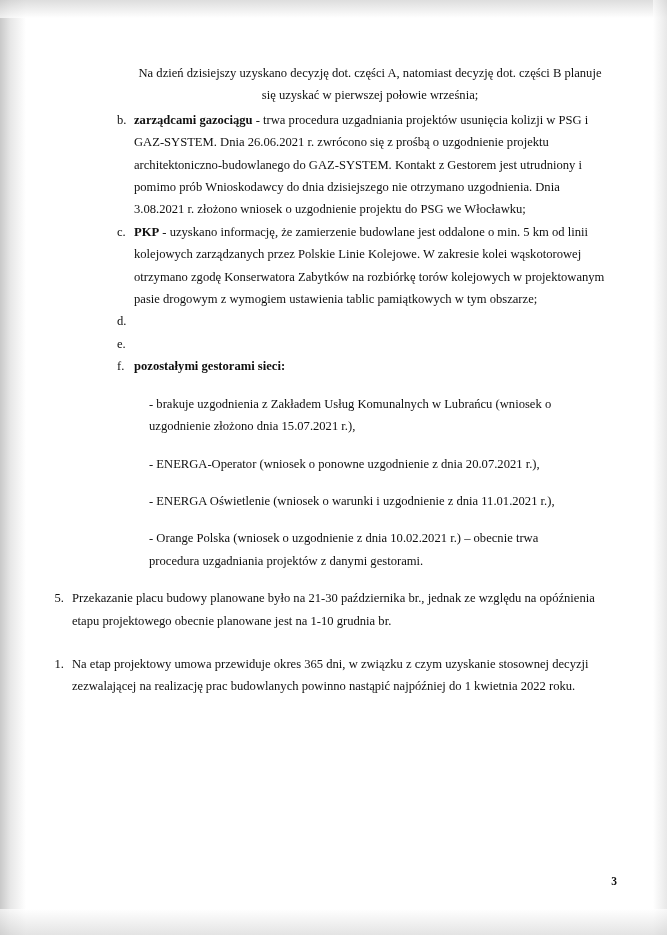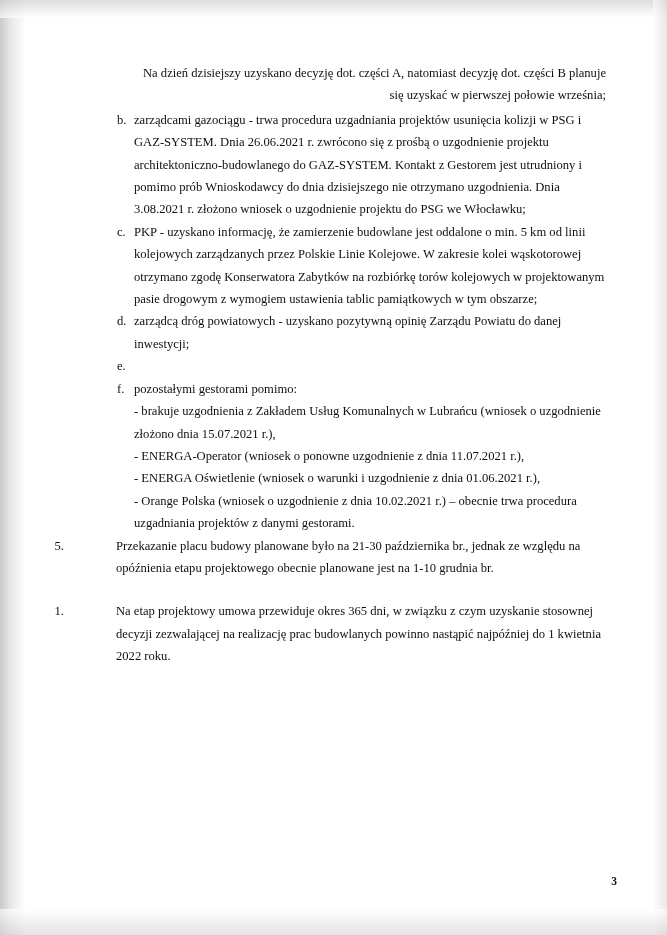--- a/index.html
+++ b/index.html
@@ -54,21 +54,21 @@
     top: 62px;
     left: 46px;
     width: 560px;
     color: #0f0f0f;
     font-size: 12.6px;
     line-height: 1.78;
   }
 
   p.para {
     margin: 0 0 2px 0;
-    text-align: right;
+    text-align: center;
   }
 
   
   .lettered-item {
     display: flex;
     align-items: flex-start;
     margin: 0;
   }
   .lettered-item .marker {
     width: 22px;
@@ -88,33 +88,32 @@
   }
   .numbered-item .marker {
     width: 26px;
     flex: 0 0 26px;
     text-align: right;
     padding-right: 8px;
     box-sizing: border-box;
   }
   .numbered-item .body {
     flex: 1 1 auto;
-    margin-left: 44px;
   }
 
   .lead-para {
     margin: 0;
     padding-left: 18px;
   }
 
   .dash-lines .dash-line {
-    margin: 0;
+    margin: 15px;
   }
 
-  b, .bold { font-weight: normal; }
+  b, .bold { font-weight: bold; }
 
   .spacer-sm { height: 8px; }
   .spacer-md { height: 13px; }
 
   .page-number {
     position: absolute;
     right: 50px;
     bottom: 48px;
     font-size: 11.5px;
     font-weight: bold;
@@ -139,35 +138,34 @@
       <span class="body"><b>zarządcami gazociągu</b><span> - trwa procedura uzgadniania projektów usunięcia kolizji w PSG i GAZ-SYSTEM. Dnia 26.06.2021 r. zwrócono się z prośbą o uzgodnienie projektu architektoniczno-budowlanego do GAZ-SYSTEM. Kontakt z Gestorem jest utrudniony i pomimo prób Wnioskodawcy do dnia dzisiejszego nie otrzymano uzgodnienia. Dnia 3.08.2021 r. złożono wniosek o uzgodnienie projektu do PSG we Włocławku;</span></span>
     </div>
 
     <div class="lettered-item" style="padding-left:66px;">
       <span class="marker">c.</span>
       <span class="body"><b>PKP</b><span> - uzyskano informację, że zamierzenie budowlane jest oddalone o min. 5 km od linii kolejowych zarządzanych przez Polskie Linie Kolejowe. W zakresie kolei wąskotorowej otrzymano zgodę Konserwatora Zabytków na rozbiórkę torów kolejowych w projektowanym pasie drogowym z wymogiem ustawienia tablic pamiątkowych w tym obszarze;</span></span>
     </div>
 
     <div class="lettered-item" style="padding-left:66px;">
       <span class="marker">d.</span>
-      <span class="body"><b>zarządcą dróg powiatowych</b><span> - uzyskano pozytywną opinię Zarządu Powiatu do danej inwestycji;</span></span>
     </div>
 
     <div class="lettered-item" style="padding-left:66px;">
       <span class="marker">e.</span>
     </div>
 
     <div class="lettered-item" style="padding-left:66px;">
       <span class="marker">f.</span>
       <span class="body">
-        <b>pozostałymi gestorami pomimo:</b>
+        <b>pozostałymi gestorami sieci:</b>
         <span class="dash-lines">
           <p class="dash-line">- brakuje uzgodnienia z Zakładem Usług Komunalnych w Lubrańcu (wniosek o uzgodnienie złożono dnia 15.07.2021 r.),</p>
-          <p class="dash-line">- ENERGA-Operator (wniosek o ponowne uzgodnienie z dnia 11.07.2021 r.),</p>
-          <p class="dash-line">- ENERGA Oświetlenie (wniosek o warunki i uzgodnienie z dnia 01.06.2021 r.),</p>
+          <p class="dash-line">- ENERGA-Operator (wniosek o ponowne uzgodnienie z dnia 20.07.2021 r.),</p>
+          <p class="dash-line">- ENERGA Oświetlenie (wniosek o warunki i uzgodnienie z dnia 11.01.2021 r.),</p>
           <p class="dash-line">- Orange Polska (wniosek o uzgodnienie z dnia 10.02.2021 r.) – obecnie trwa procedura uzgadniania projektów z danymi gestorami.</p>
         </span>
       </span>
     </div>
 
     <div class="numbered-item" style="padding-left:0px;">
       <span class="marker">5.</span>
       <span class="body">Przekazanie placu budowy planowane było na 21-30 października br., jednak ze względu na opóźnienia etapu projektowego obecnie planowane jest na 1-10 grudnia br.</span>
     </div>
 

